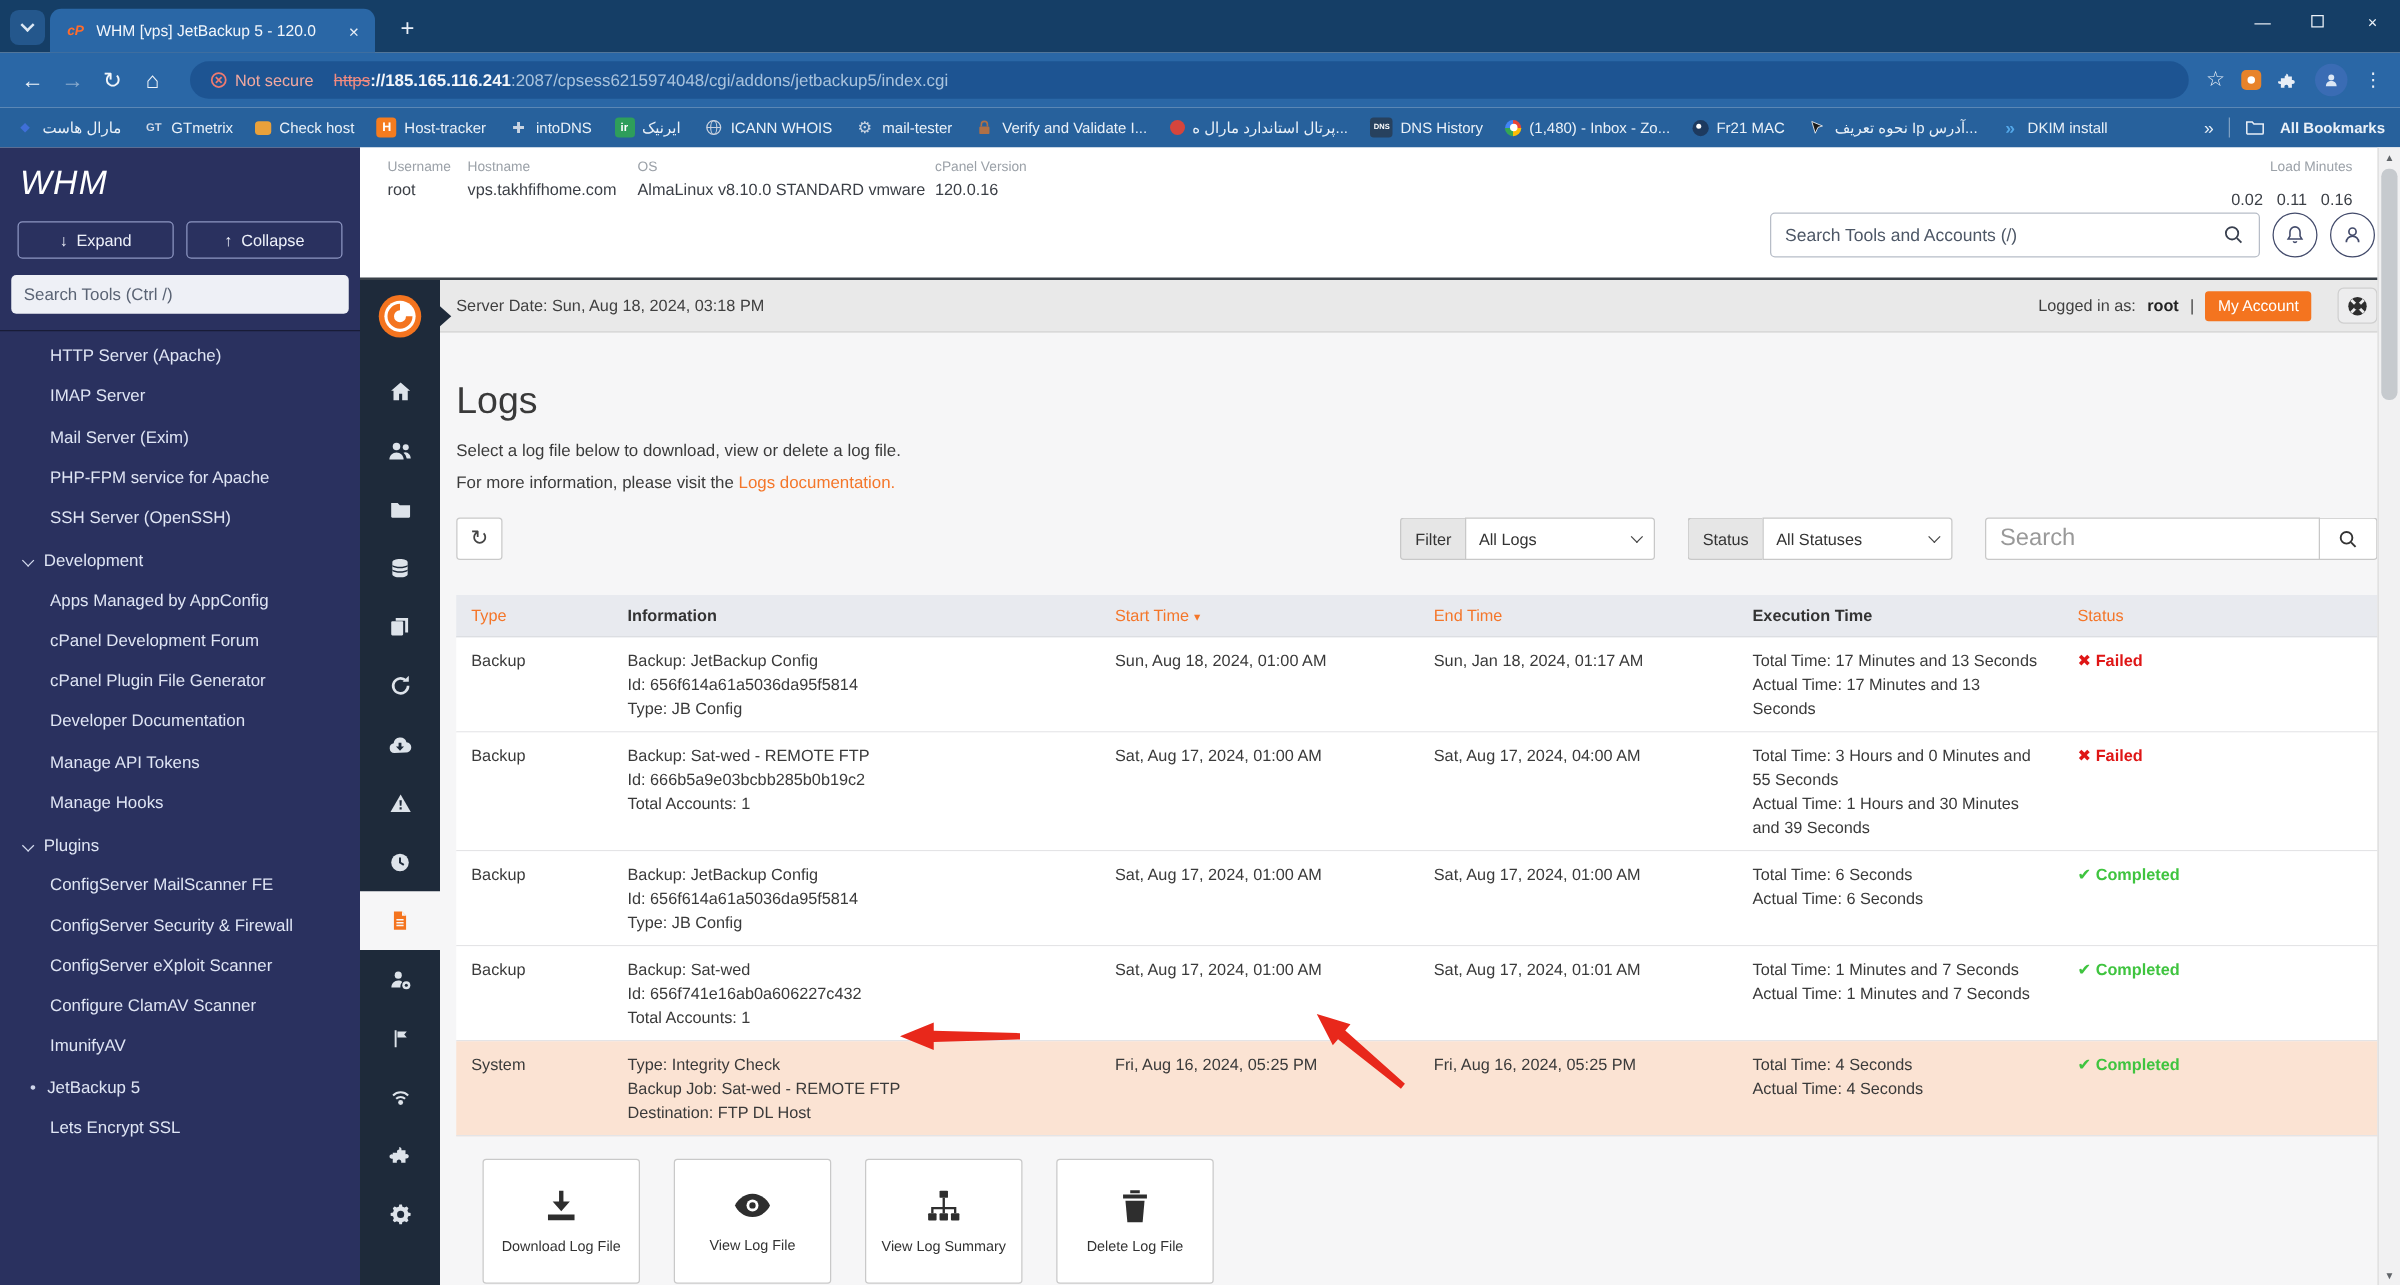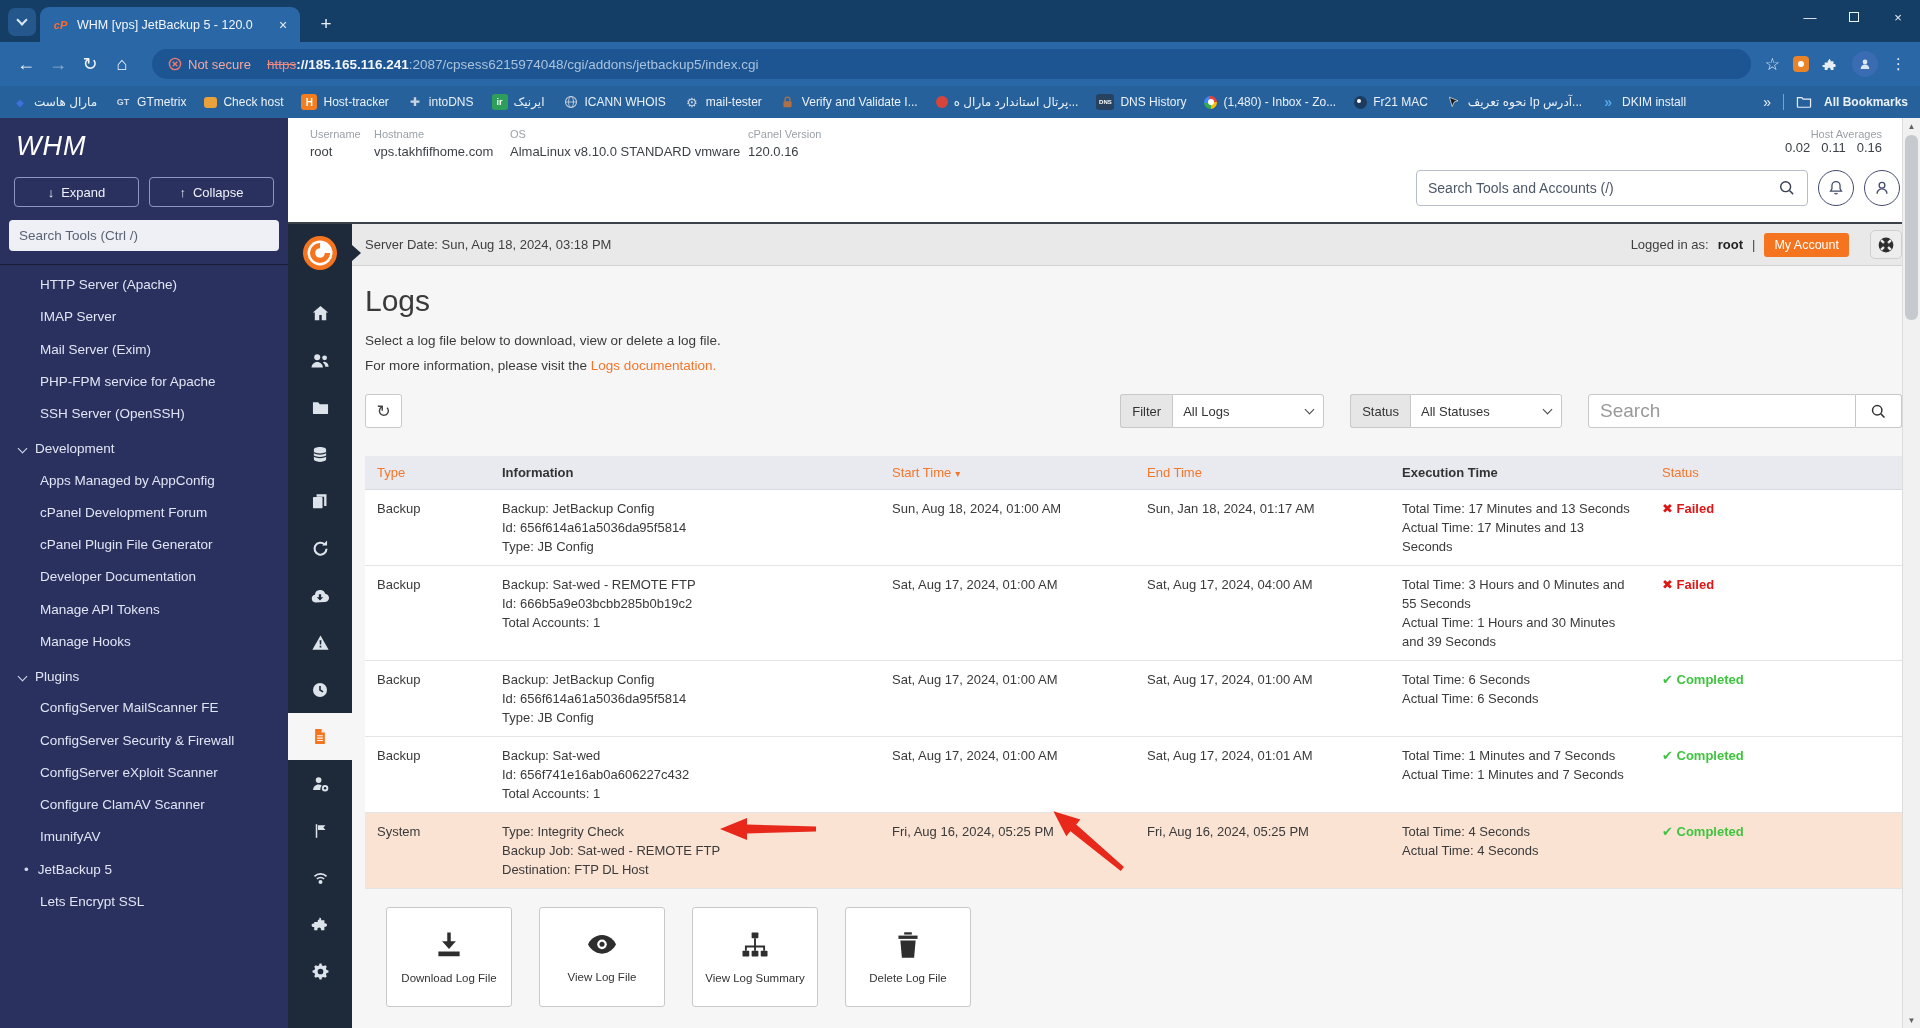--- a/index.html
+++ b/index.html
@@ -58,41 +58,41 @@
   .adot{color:#cfd6ea}
   .whm-main{flex:1;display:flex;flex-direction:column;min-width:0}
   .whm-head{height:106px;background:#fff;border-bottom:2px solid #3a4149;position:relative;flex-shrink:0}
   .srv{display:flex;padding:10px 0 0 22px}
   .scol{margin-right:0}
   .scol .lbl{font-size:11px;color:#9ba1a8}
   .scol .val{font-size:13px;color:#3b3f46;margin-top:4px}
   .c1{width:64px}.c2{width:136px}.c3{width:238px}
   .load{position:absolute;top:10px;right:38px;text-align:right}
   .load .lbl{font-size:11px;color:#9ba1a8}
-  .load .vals{font-size:13px;color:#3b3f46;margin-top:0;display:flex;gap:11px;justify-content:flex-end}
+  .load .vals{font-size:13px;color:#3b3f46;margin-top:12px;display:flex;gap:11px;justify-content:flex-end}
   .hs-row{position:absolute;right:20px;top:52px;display:flex;align-items:center;gap:10px}
   .hs-box{width:392px;height:36px;border:1px solid #b7bdc7;border-radius:4px;display:flex;align-items:center;padding:0 11px;background:#fff}
   .hs-box input{border:0;outline:0;flex:1;font-size:14px;color:#333;font-family:inherit}
   .hs-box input::placeholder{color:#4d5766}
   .circ{width:36px;height:36px;border-radius:50%;border:1.5px solid #434b6b;display:flex;align-items:center;justify-content:center;color:#434b6b}
   
   .jb-wrap{flex:1;display:flex;min-height:0}
   .rail{width:64px;background:#1e2a3a;flex-shrink:0;position:relative}
   .jb-logo{margin:9px auto 0;width:40px;height:40px;position:relative}
   .logo-arrow{position:absolute;left:64px;top:21px;width:0;height:0;border-left:9px solid #1e2a3a;border-top:8px solid transparent;border-bottom:8px solid transparent}
   .ricons{margin-top:17px}
   .ric{width:64px;height:47px;display:flex;align-items:center;justify-content:center;color:#dde3ea}
   .ric.active{background:#f6f6f7;color:#f4741f}
   .content{flex:1;background:#f6f6f7;min-width:0}
   .datebar{height:42px;background:#e9e9e9;border-bottom:1px solid #d3d3d3;display:flex;align-items:center;padding:0 18px 0 13px;font-size:13px;color:#3f3f3f}
   .db-right{margin-left:auto;display:flex;align-items:center;gap:9px}
   .db-user{font-weight:700;color:#222}
   .myacct{background:#f4741f;color:#fff;font-size:12.5px;padding:5px 10px;border-radius:3px;border:0;font-family:inherit}
   .helpbtn{width:32px;height:29px;background:#ededee;border:1px solid #cfcfcf;border-radius:5px;display:flex;align-items:center;justify-content:center;margin-left:12px}
-  .page{padding:8px 18px 0 13px}
+  .page{padding:28px 18px 0 13px}
   h1{font-size:30px;font-weight:400;color:#3a3a3a;margin-top:10px}
   .sub{margin-top:15px;font-size:13.5px;color:#3b3b3b}
   .infoline{margin-top:10px;font-size:13.5px;color:#3b3b3b}
   .olink{color:#f4762a;cursor:pointer}
   .controls{margin-top:21px;display:flex;align-items:center}
   .refresh{width:37px;height:34px;background:#fff;border:1px solid #c9c9c9;border-radius:3px;display:flex;align-items:center;justify-content:center;font-size:17px;color:#444}
   .f-right{margin-left:auto;display:flex;align-items:center;gap:26px}
   .igroup{display:flex;align-items:stretch;height:34px}
   .addon{background:#e6e6e6;border:1px solid #c8c8c8;border-right:0;border-radius:3px 0 0 3px;display:flex;align-items:center;padding:0 11px;font-size:13px;color:#333}
   .selbox{width:152px;background:#fff;border:1px solid #c8c8c8;border-radius:0 3px 3px 0;display:flex;align-items:center;padding:0 10px;font-size:13px;color:#333;justify-content:space-between}
@@ -339,21 +339,21 @@
           <div class="scol c3">
               <div class="lbl">OS</div>
               <div class="val">AlmaLinux v8.10.0 STANDARD vmware</div>
             </div>
           <div class="scol">
               <div class="lbl">cPanel Version</div>
               <div class="val">120.0.16</div>
             </div>
         </div>
         <div class="load">
-          <div class="lbl">Host Averages</div>
+          <div class="lbl">Load Minutes</div>
           <div class="vals">
               <span>0.02</span>
               <span>0.11</span>
               <span>0.16</span>
             </div>
         </div>
         <div class="hs-row">
           <div class="hs-box">
             <input placeholder="Search Tools and Accounts (/)" style="">
             <svg width="18" height="18" viewBox="0 0 20 20">

